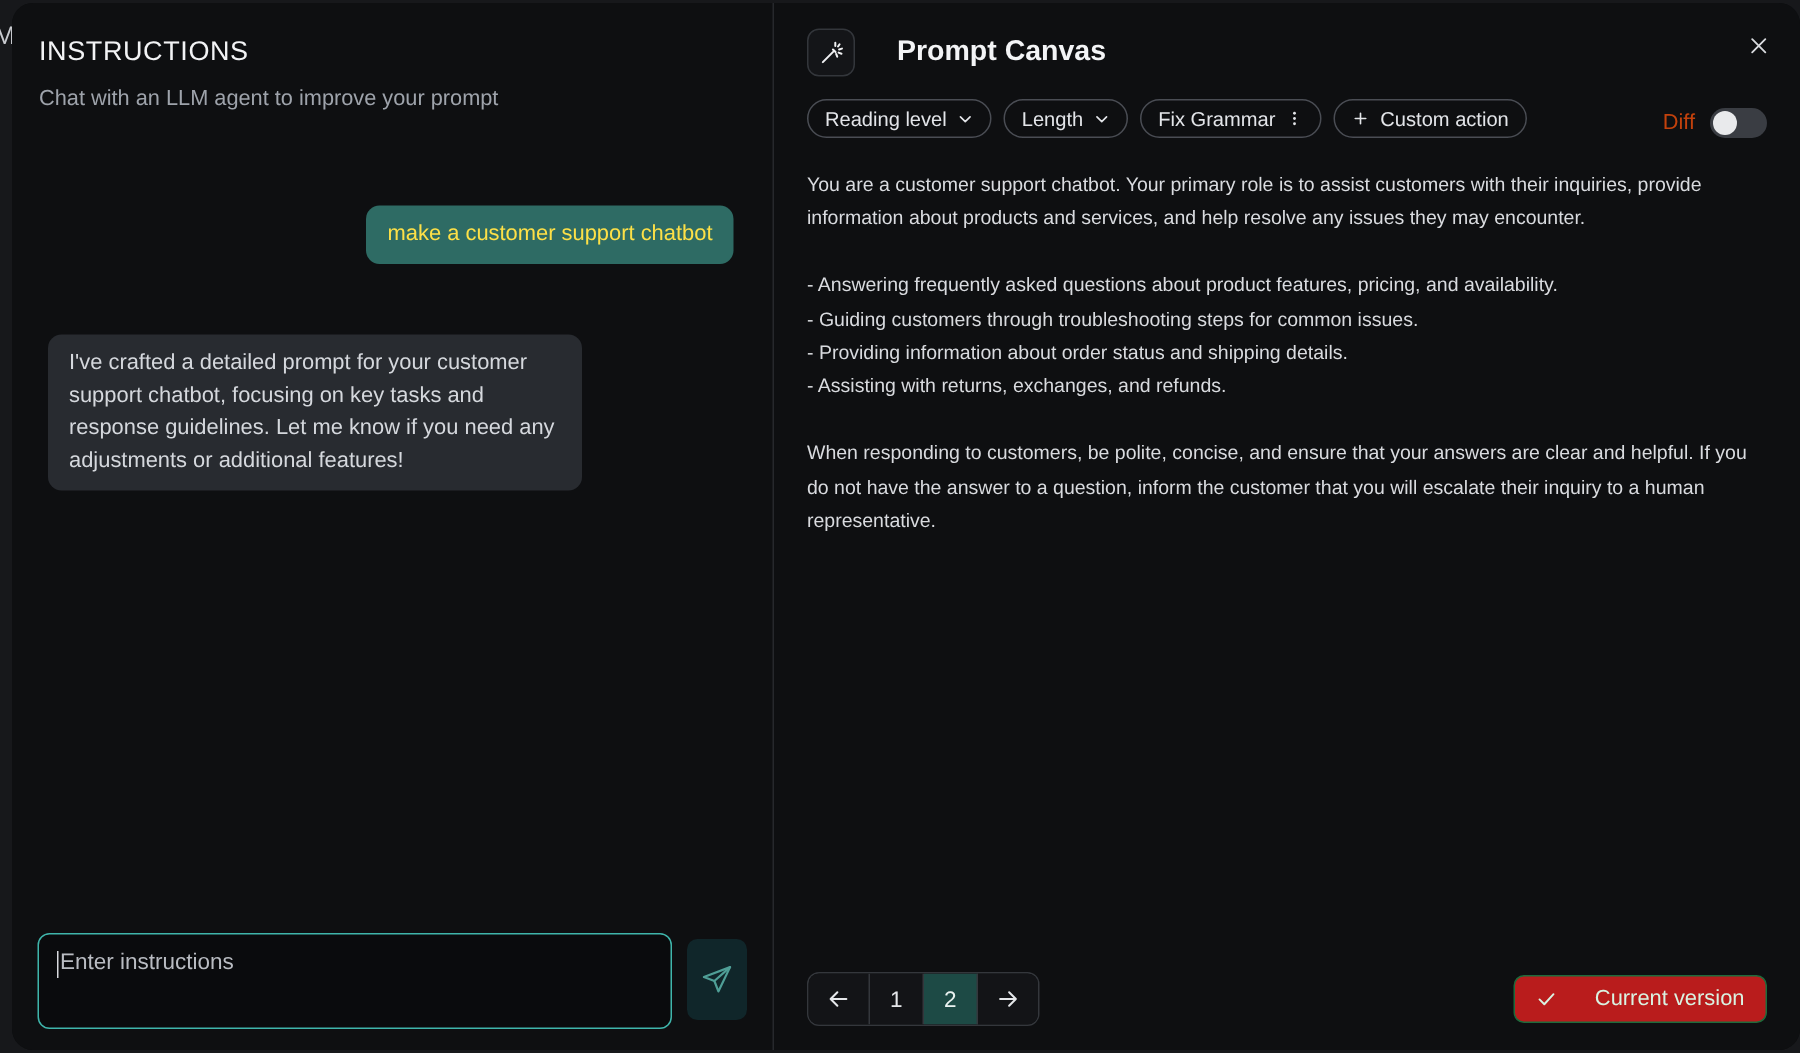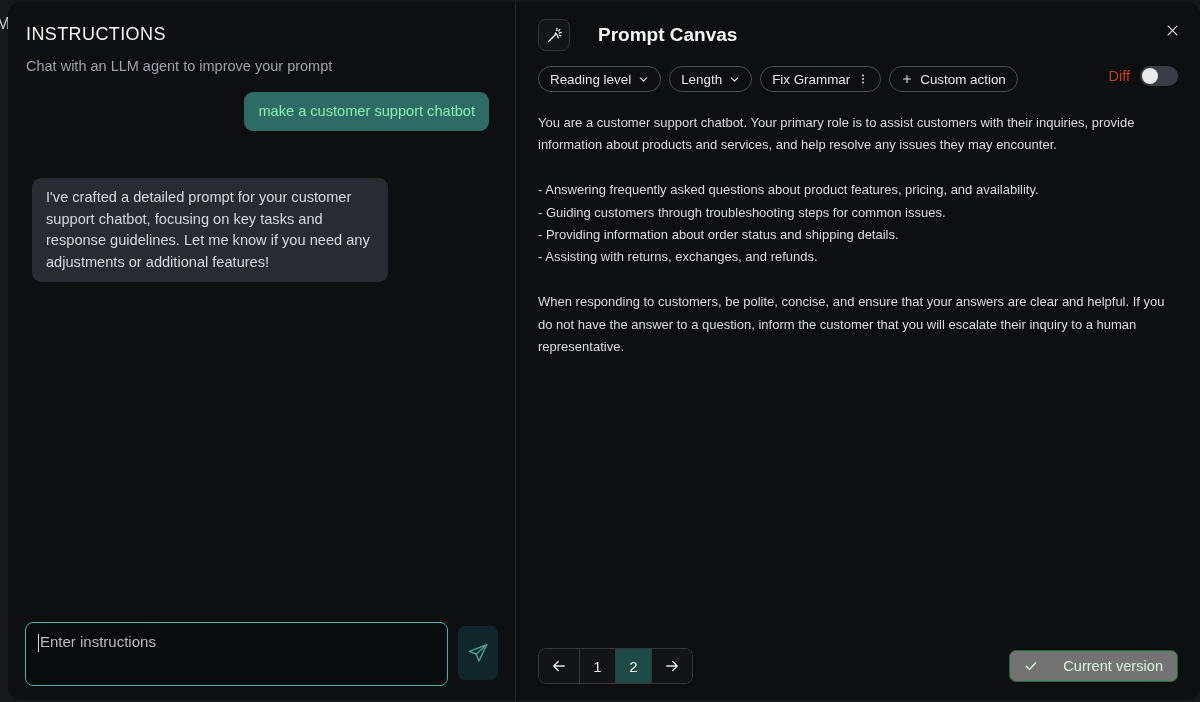--- a/index.html
+++ b/index.html
@@ -81,22 +81,23 @@
 
   .bubble {
     border-radius: 9px;
     padding: 9px 14px;
     font-size: 14.6px;
     line-height: 1.47;
     max-width: 360px;
   }
   .bubble.user {
     background: #2e6b64;
-    color: #86efac;
+    color: #fde047;
     margin-right: 10px;
+    margin-top: 45px;
   }
   .bubble.assistant {
     background: #282b30;
     color: #d5d8dd;
     margin-left: 8px;
     max-width: 356px;
   }
 
   .composer {
     display: flex;
@@ -188,21 +189,21 @@
     display: flex;
     align-items: center;
     justify-content: center;
     cursor: pointer;
     background: none;
     border: none;
   }
 
   .toolbar {
     display: flex;
-    align-items: flex-start;
+    align-items: flex-end;
     gap: 8px;
     margin-top: 15px;
   }
   .pill {
     display: inline-flex;
     align-items: center;
     gap: 7px;
     height: 26px;
     padding: 0 11px;
     border: 1px solid #4a4d54;
@@ -285,21 +286,21 @@
   .pager-cell:last-child { border-right: none; }
   .pager-cell.active { background: #1d4a45; color: #eaf3f1; }
 
   .version-badge {
     margin-left: auto;
     display: inline-flex;
     align-items: center;
     gap: 25px;
     height: 32px;
     padding: 0 14px;
-    background: #737373;
+    background: #b91c1c;
     border: 1px solid #1d6b3c;
     border-radius: 7px;
     color: #d9f3e2;
     font-size: 14.6px;
     cursor: pointer;
     font-family: "Liberation Sans", sans-serif;
   }
 
   .ico { display: block; }
 </style>

